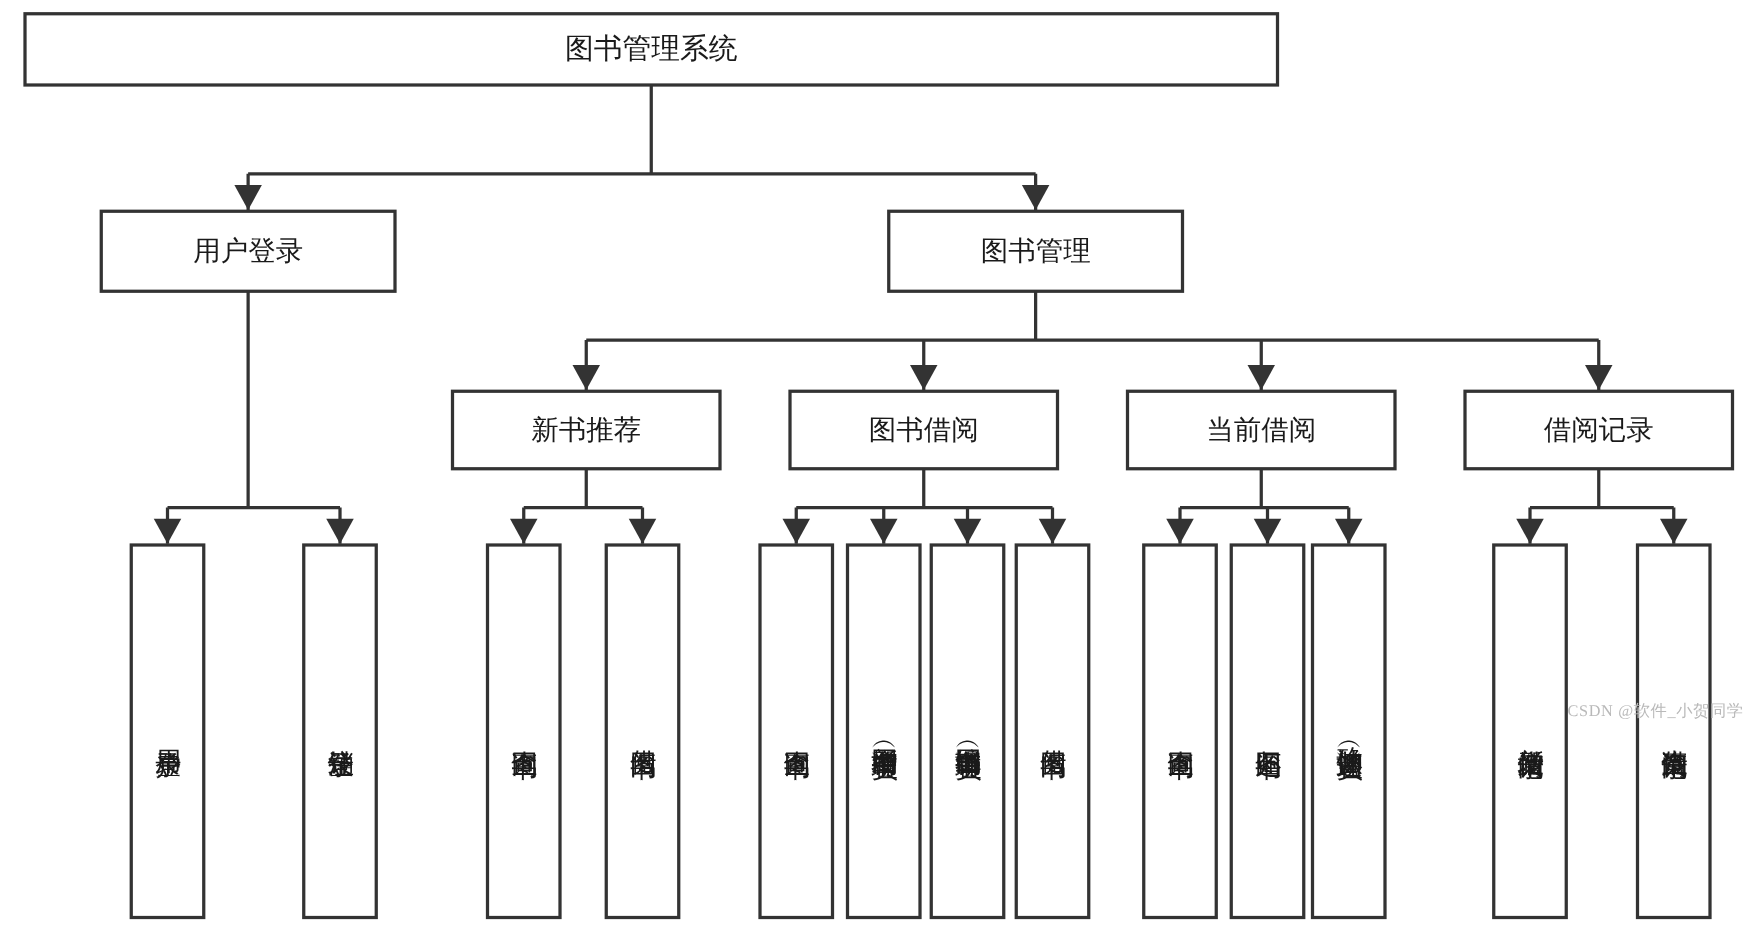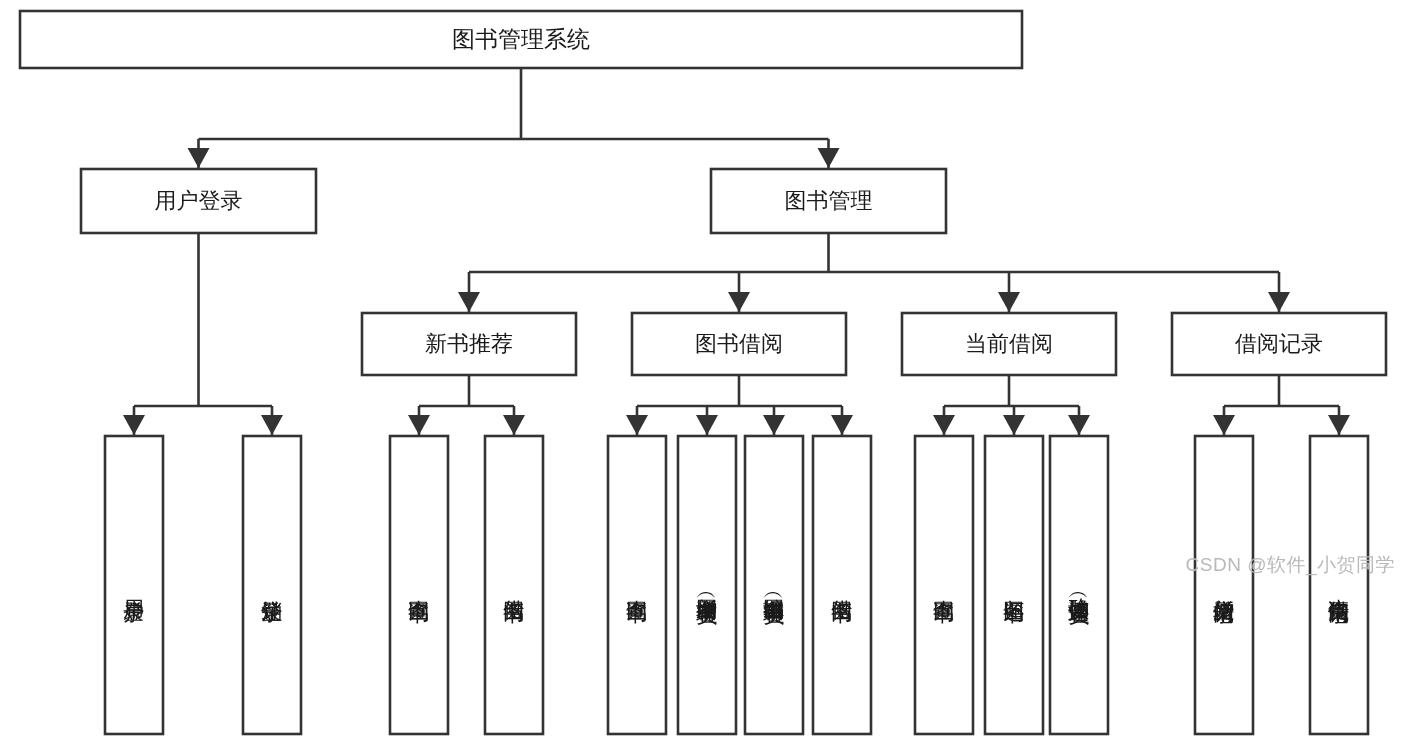--- a/index.html
+++ b/index.html
@@ -66,22 +66,22 @@
     font-size: 21px;
     line-height: 1.12;
     color: #1a1a1a;
     letter-spacing: 1px;
     white-space: nowrap;
   }
   .watermark {
     position: absolute;
     right: 10px;
     bottom: 5px;
-    font-family: Liberation Sans, sans-serif;
-    font-size: 19px;
+    font-family: Liberation Serif, serif;
+    font-size: 13px;
     color: #b9b9b9;
     letter-spacing: 0.5px;
     user-select: none;
   }
 </style>
 </head>
 <body>
 
 <div id="diagram-root">
 

